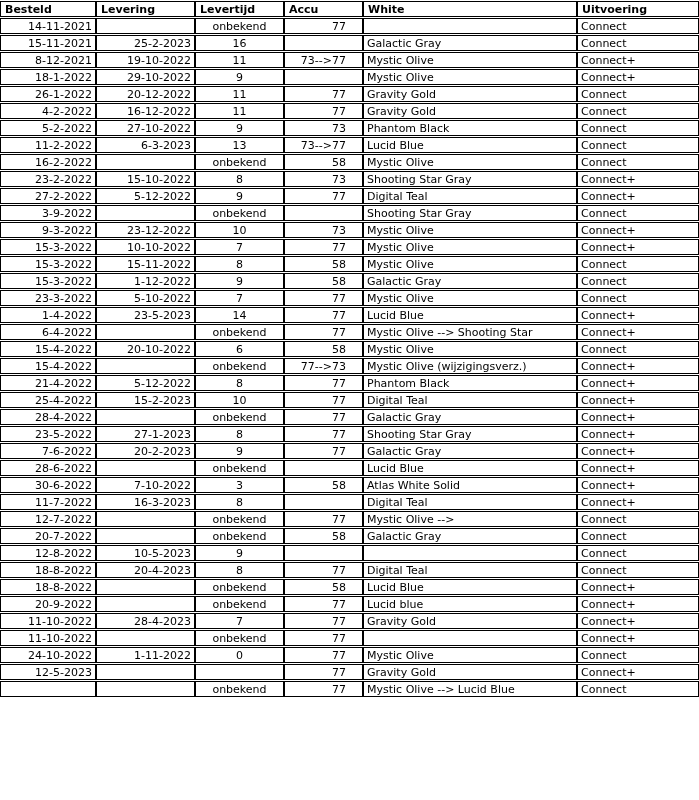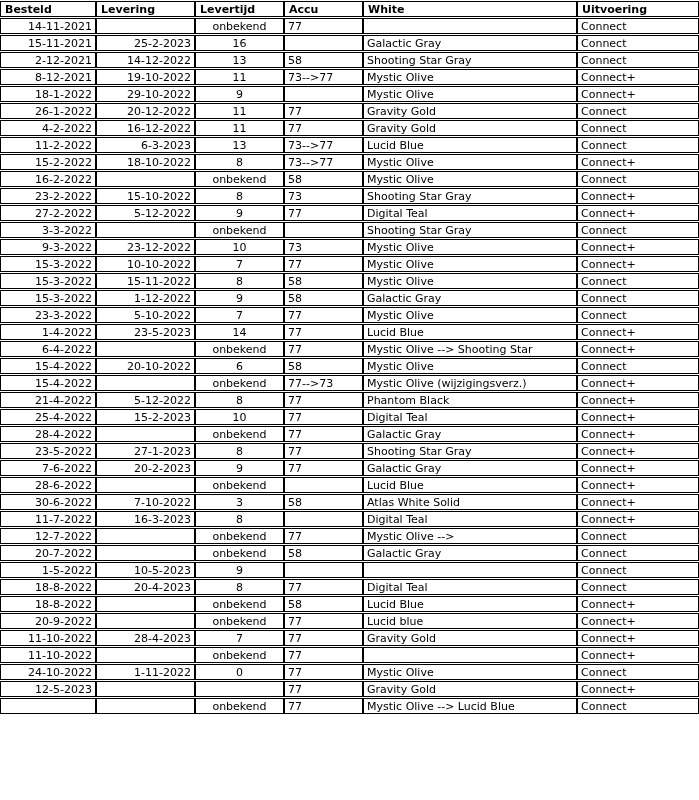--- a/index.html
+++ b/index.html
@@ -34,21 +34,21 @@
   }
   table.orders th {
     font-weight: bold;
     text-align: left;
     padding-left: 4px;
   }
   
   table.orders td:nth-child(1),
   table.orders td:nth-child(2) { text-align: right; }
   table.orders td:nth-child(3) { text-align: center; }
-  table.orders td:nth-child(4) { padding-right: 0; }
+  table.orders td:nth-child(4) { text-align: right; padding-right: 16px; }
   table.orders td:nth-child(5),
   table.orders td:nth-child(6) { text-align: left; }
   
   col.c-besteld    { width: 96px; }
   col.c-levering   { width: 99px; }
   col.c-levertijd  { width: 89px; }
   col.c-accu       { width: 79px; }
   col.c-kleur      { width: 214px; }
   col.c-uitvoering { width: 122px; }
 </style>
@@ -85,28 +85,20 @@
       </tr>
       <tr>
         <td>15-11-2021</td>
         <td>25-2-2023</td>
         <td>16</td>
         <td></td>
         <td>Galactic Gray</td>
         <td>Connect</td>
       </tr>
       <tr>
-        <td>2-12-2021</td>
-        <td>14-12-2022</td>
-        <td>13</td>
-        <td>58</td>
-        <td>Shooting Star Gray</td>
-        <td>Connect</td>
-      </tr>
-      <tr>
         <td>8-12-2021</td>
         <td>19-10-2022</td>
         <td>11</td>
         <td>73--&gt;77</td>
         <td>Mystic Olive</td>
         <td>Connect+</td>
       </tr>
       <tr>
         <td>18-1-2022</td>
         <td>29-10-2022</td>
@@ -122,39 +114,39 @@
         <td>77</td>
         <td>Gravity Gold</td>
         <td>Connect</td>
       </tr>
       <tr>
         <td>4-2-2022</td>
         <td>16-12-2022</td>
         <td>11</td>
         <td>77</td>
         <td>Gravity Gold</td>
+        <td>Connect</td>
+      </tr>
+      <tr>
+        <td>5-2-2022</td>
+        <td>27-10-2022</td>
+        <td>9</td>
+        <td>73</td>
+        <td>Phantom Black</td>
         <td>Connect</td>
       </tr>
       <tr>
         <td>11-2-2022</td>
         <td>6-3-2023</td>
         <td>13</td>
         <td>73--&gt;77</td>
         <td>Lucid Blue</td>
         <td>Connect</td>
       </tr>
       <tr>
-        <td>15-2-2022</td>
-        <td>18-10-2022</td>
-        <td>8</td>
-        <td>73--&gt;77</td>
-        <td>Mystic Olive</td>
-        <td>Connect+</td>
-      </tr>
-      <tr>
         <td>16-2-2022</td>
         <td></td>
         <td>onbekend</td>
         <td>58</td>
         <td>Mystic Olive</td>
         <td>Connect</td>
       </tr>
       <tr>
         <td>23-2-2022</td>
         <td>15-10-2022</td>
@@ -165,21 +157,21 @@
       </tr>
       <tr>
         <td>27-2-2022</td>
         <td>5-12-2022</td>
         <td>9</td>
         <td>77</td>
         <td>Digital Teal</td>
         <td>Connect+</td>
       </tr>
       <tr>
-        <td>3-3-2022</td>
+        <td>3-9-2022</td>
         <td></td>
         <td>onbekend</td>
         <td></td>
         <td>Shooting Star Gray</td>
         <td>Connect</td>
       </tr>
       <tr>
         <td>9-3-2022</td>
         <td>23-12-2022</td>
         <td>10</td>
@@ -325,21 +317,21 @@
       </tr>
       <tr>
         <td>20-7-2022</td>
         <td></td>
         <td>onbekend</td>
         <td>58</td>
         <td>Galactic Gray</td>
         <td>Connect</td>
       </tr>
       <tr>
-        <td>1-5-2022</td>
+        <td>12-8-2022</td>
         <td>10-5-2023</td>
         <td>9</td>
         <td></td>
         <td></td>
         <td>Connect</td>
       </tr>
       <tr>
         <td>18-8-2022</td>
         <td>20-4-2023</td>
         <td>8</td>

